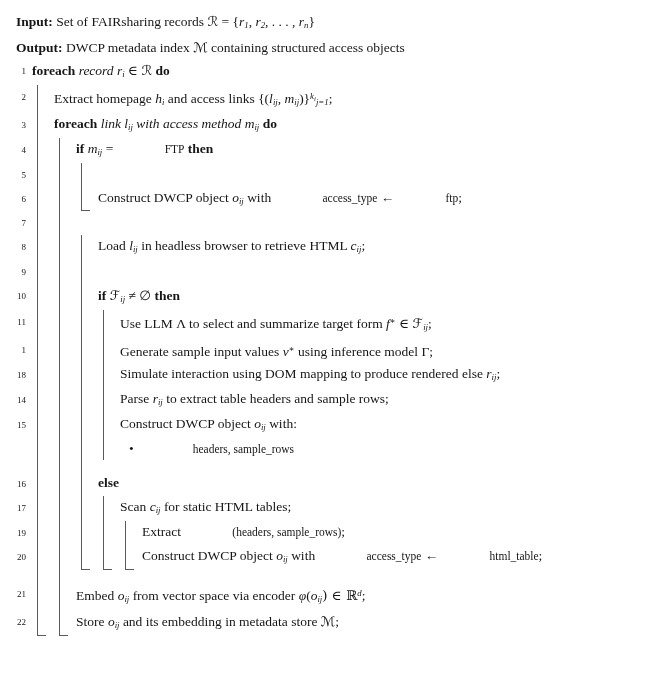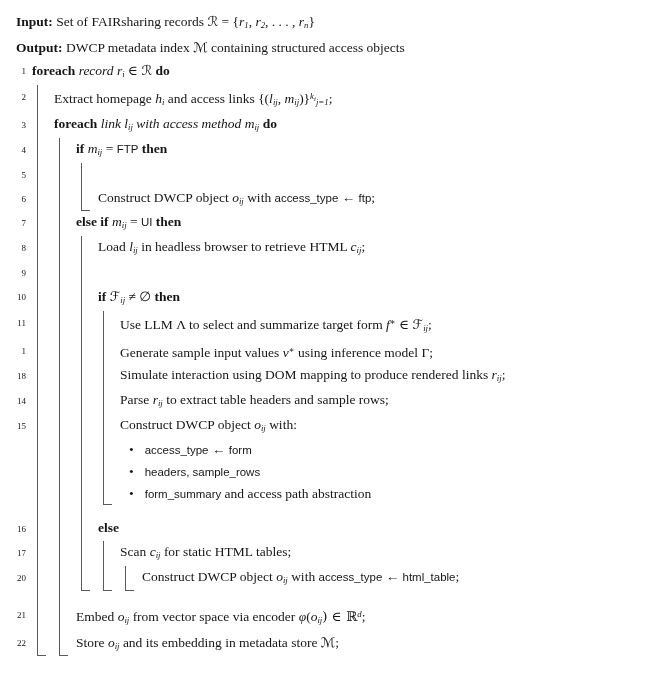--- a/index.html
+++ b/index.html
@@ -26,21 +26,21 @@
   }
   .guide.hook::after{
     content:'';position:absolute;left:5px;bottom:0;width:9px;height:0;
     border-bottom:1px solid #5a5a5a;
   }
   .content{flex:1;white-space:nowrap;}
   .blt{display:inline-block;padding-left:9px;padding-right:11px;}
   .sg-n{}
   .sg-b{font-weight:bold;}
   .sg-i{font-style:italic;}
-  .sg-m{font-family:Liberation Sans, sans-serif;font-size:0.85em;}
+  .sg-m{font-family:Liberation Serif, serif;font-size:0.85em;margin-left:48px;}
   .sg-sub{font-style:italic;font-size:0.65em;vertical-align:-0.22em;}
   .sg-sup{font-style:italic;font-size:0.65em;vertical-align:0.45em;}
   .sg-sup2{font-style:italic;font-size:0.5em;vertical-align:0.3em;}
   .sg-sc{font-family:"DejaVu Serif","DejaVu Sans",serif;}
 </style>
 </head>
 <body>
 
 <div class="wrap">
   <div>
@@ -80,21 +80,20 @@
         <span class="num">6</span>
         <span class="guide"></span>
         <span class="guide"></span>
         <span class="guide hook"></span>
         <span class="content"><span class="sg-n">Construct DWCP object </span><span class="sg-i">o</span><span class="sg-sub">ij</span><span class="sg-n"> with </span><span class="sg-m">access_type</span><span class="sg-n"> ← </span><span class="sg-m">ftp</span><span class="sg-n">;</span></span>
       </div>
       <div class="alg-row">
         <span class="num">7</span>
         <span class="guide"></span>
         <span class="guide"></span>
-        <span class="content"><span class="sg-b">else if </span><span class="sg-i">m</span><span class="sg-sub">ij</span><span class="sg-n"> = </span><span class="sg-m">UI</span><span class="sg-n"> </span><span class="sg-b">then</span></span>
       </div>
       <div class="alg-row">
         <span class="num">8</span>
         <span class="guide"></span>
         <span class="guide"></span>
         <span class="guide"></span>
         <span class="content"><span class="sg-n">Load </span><span class="sg-i">l</span><span class="sg-sub">ij</span><span class="sg-n"> in headless browser to retrieve HTML </span><span class="sg-i">c</span><span class="sg-sub">ij</span><span class="sg-n">;</span></span>
       </div>
       <div class="alg-row">
         <span class="num">9</span>
@@ -124,21 +123,21 @@
         <span class="guide"></span>
         <span class="guide"></span>
         <span class="content"><span class="sg-n">Generate sample input values </span><span class="sg-i">v</span><span class="sg-sup">∗</span><span class="sg-n"> using inference model </span><span class="sg-n">Γ</span><span class="sg-n">;</span></span>
       </div>
       <div class="alg-row">
         <span class="num">18</span>
         <span class="guide"></span>
         <span class="guide"></span>
         <span class="guide"></span>
         <span class="guide"></span>
-        <span class="content"><span class="sg-n">Simulate interaction using DOM mapping to produce rendered links </span><span class="sg-i">r</span><span class="sg-sub">ij</span><span class="sg-n">;</span></span>
+        <span class="content"><span class="sg-n">Simulate interaction using DOM mapping to produce rendered else </span><span class="sg-i">r</span><span class="sg-sub">ij</span><span class="sg-n">;</span></span>
       </div>
       <div class="alg-row">
         <span class="num">14</span>
         <span class="guide"></span>
         <span class="guide"></span>
         <span class="guide"></span>
         <span class="guide"></span>
         <span class="content"><span class="sg-n">Parse </span><span class="sg-i">r</span><span class="sg-sub">ij</span><span class="sg-n"> to extract table headers and sample rows;</span></span>
       </div>
       <div class="alg-row">
@@ -148,37 +147,21 @@
         <span class="guide"></span>
         <span class="guide"></span>
         <span class="content"><span class="sg-n">Construct DWCP object </span><span class="sg-i">o</span><span class="sg-sub">ij</span><span class="sg-n"> with:</span></span>
       </div>
       <div class="alg-row">
         <span class="num"></span>
         <span class="guide"></span>
         <span class="guide"></span>
         <span class="guide"></span>
         <span class="guide"></span>
-        <span class="content"><span class="blt">•</span><span class="sg-m">access_type</span><span class="sg-n"> ← </span><span class="sg-m">form</span></span>
-      </div>
-      <div class="alg-row">
-        <span class="num"></span>
-        <span class="guide"></span>
-        <span class="guide"></span>
-        <span class="guide"></span>
-        <span class="guide"></span>
         <span class="content"><span class="blt">•</span><span class="sg-m">headers, sample_rows</span></span>
-      </div>
-      <div class="alg-row">
-        <span class="num"></span>
-        <span class="guide"></span>
-        <span class="guide"></span>
-        <span class="guide"></span>
-        <span class="guide hook"></span>
-        <span class="content"><span class="blt">•</span><span class="sg-m">form_summary</span><span class="sg-n"> and access path abstraction</span></span>
       </div>
       <div class="alg-row spacer">
         <span class="num"></span>
         <span class="guide"></span>
         <span class="guide"></span>
         <span class="guide"></span>
       </div>
       <div class="alg-row">
         <span class="num">16</span>
         <span class="guide"></span>
@@ -186,20 +169,29 @@
         <span class="guide"></span>
         <span class="content"><span class="sg-b">else</span></span>
       </div>
       <div class="alg-row">
         <span class="num">17</span>
         <span class="guide"></span>
         <span class="guide"></span>
         <span class="guide"></span>
         <span class="guide"></span>
         <span class="content"><span class="sg-n">Scan </span><span class="sg-i">c</span><span class="sg-sub">ij</span><span class="sg-n"> for static HTML tables;</span></span>
+      </div>
+      <div class="alg-row">
+        <span class="num">19</span>
+        <span class="guide"></span>
+        <span class="guide"></span>
+        <span class="guide"></span>
+        <span class="guide"></span>
+        <span class="guide"></span>
+        <span class="content"><span class="sg-n">Extract </span><span class="sg-m">(headers, sample_rows)</span><span class="sg-n">;</span></span>
       </div>
       <div class="alg-row">
         <span class="num">20</span>
         <span class="guide"></span>
         <span class="guide"></span>
         <span class="guide hook"></span>
         <span class="guide hook"></span>
         <span class="guide hook"></span>
         <span class="content"><span class="sg-n">Construct DWCP object </span><span class="sg-i">o</span><span class="sg-sub">ij</span><span class="sg-n"> with </span><span class="sg-m">access_type</span><span class="sg-n"> ← </span><span class="sg-m">html_table</span><span class="sg-n">;</span></span>
       </div>

